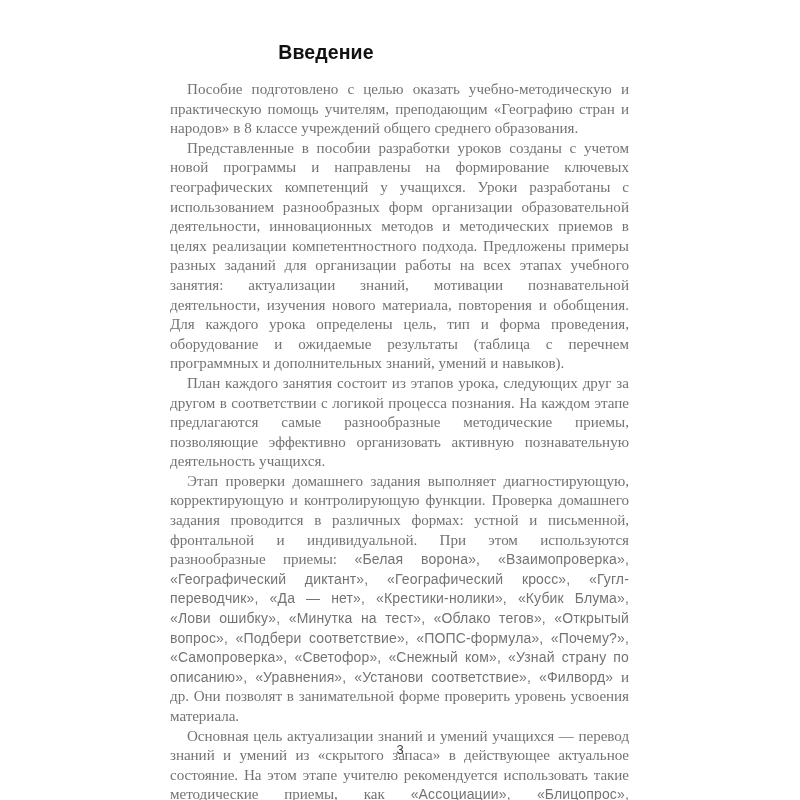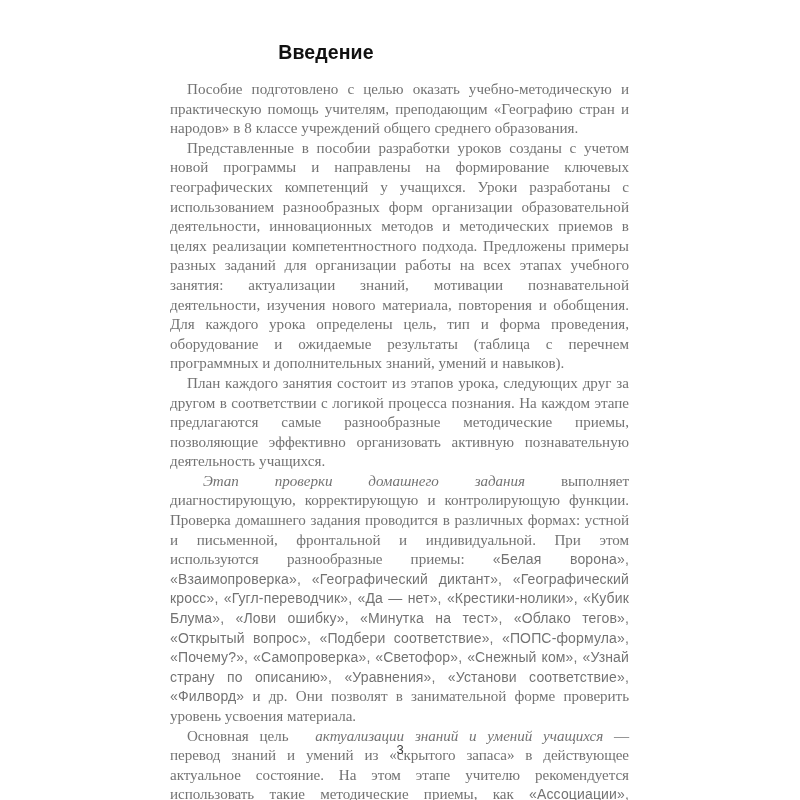--- a/index.html
+++ b/index.html
@@ -48,22 +48,20 @@
     font-size: 15.1px;
     line-height: 19.6px;
     color: #737373;
     word-spacing: 0.1px;
     hyphens: manual;
   }
   .para.tight {
     letter-spacing: -0.05px;
   }
   .term {
-    font-style: italic;
-    margin-left: 16px;
   }
   
   .q {
     font-family: "Liberation Sans", "DejaVu Sans", sans-serif;
     font-size: 14px;
     letter-spacing: 0.15px;
   }
   .page-number {
     position: absolute;
     top: 742px;

